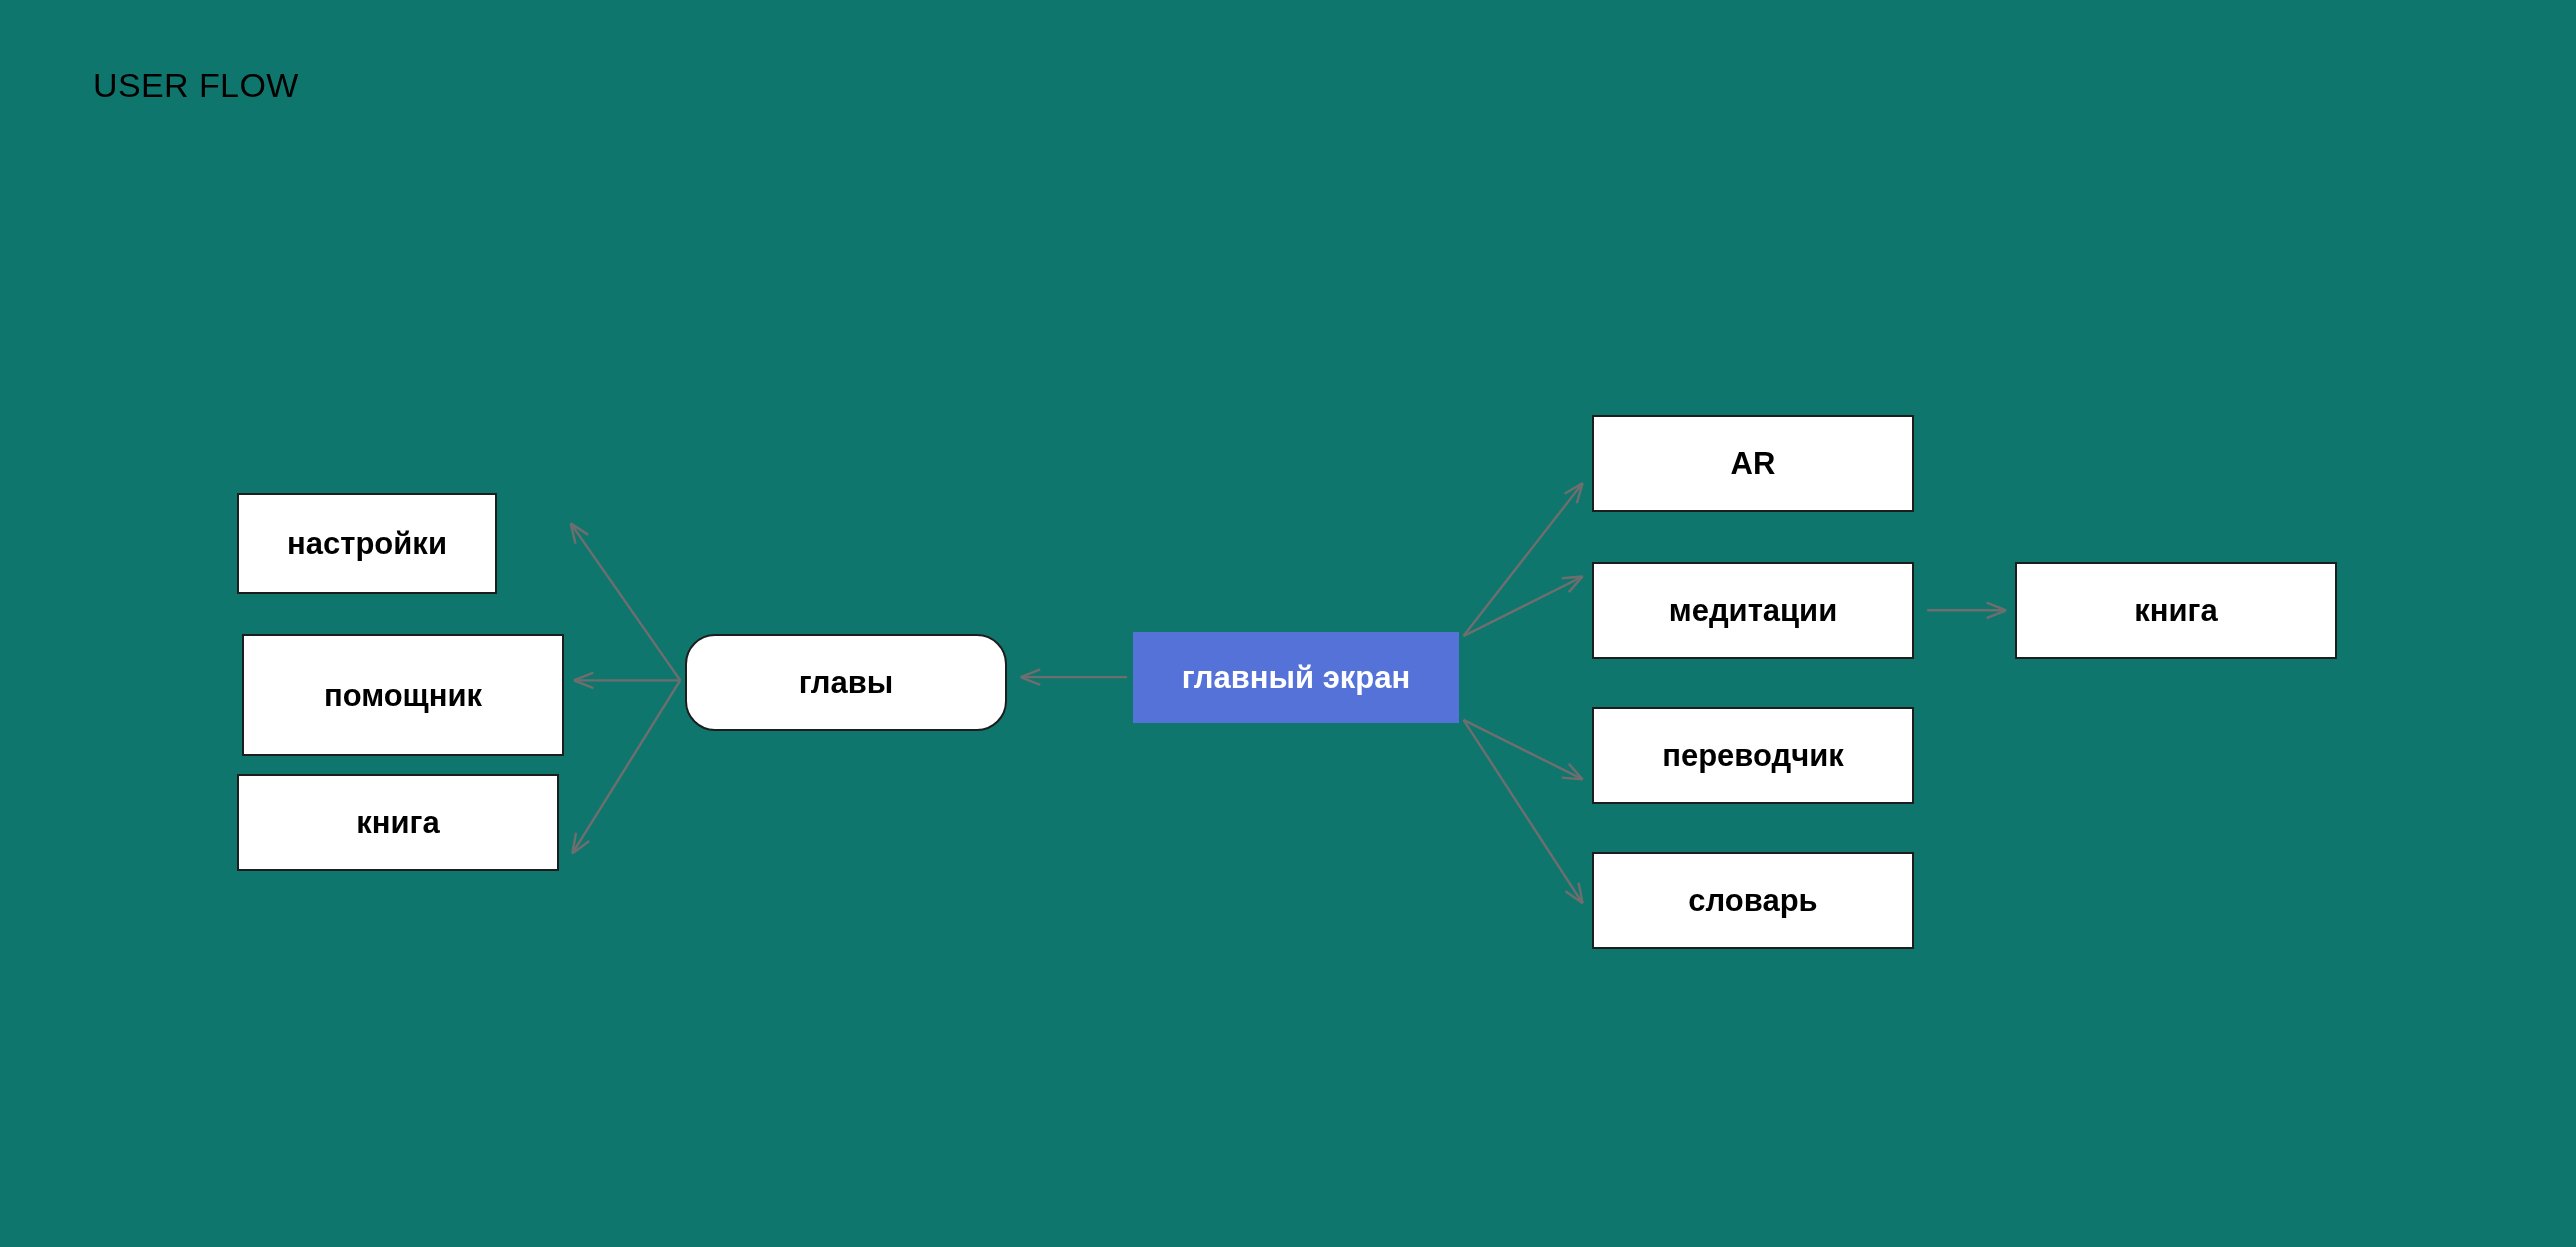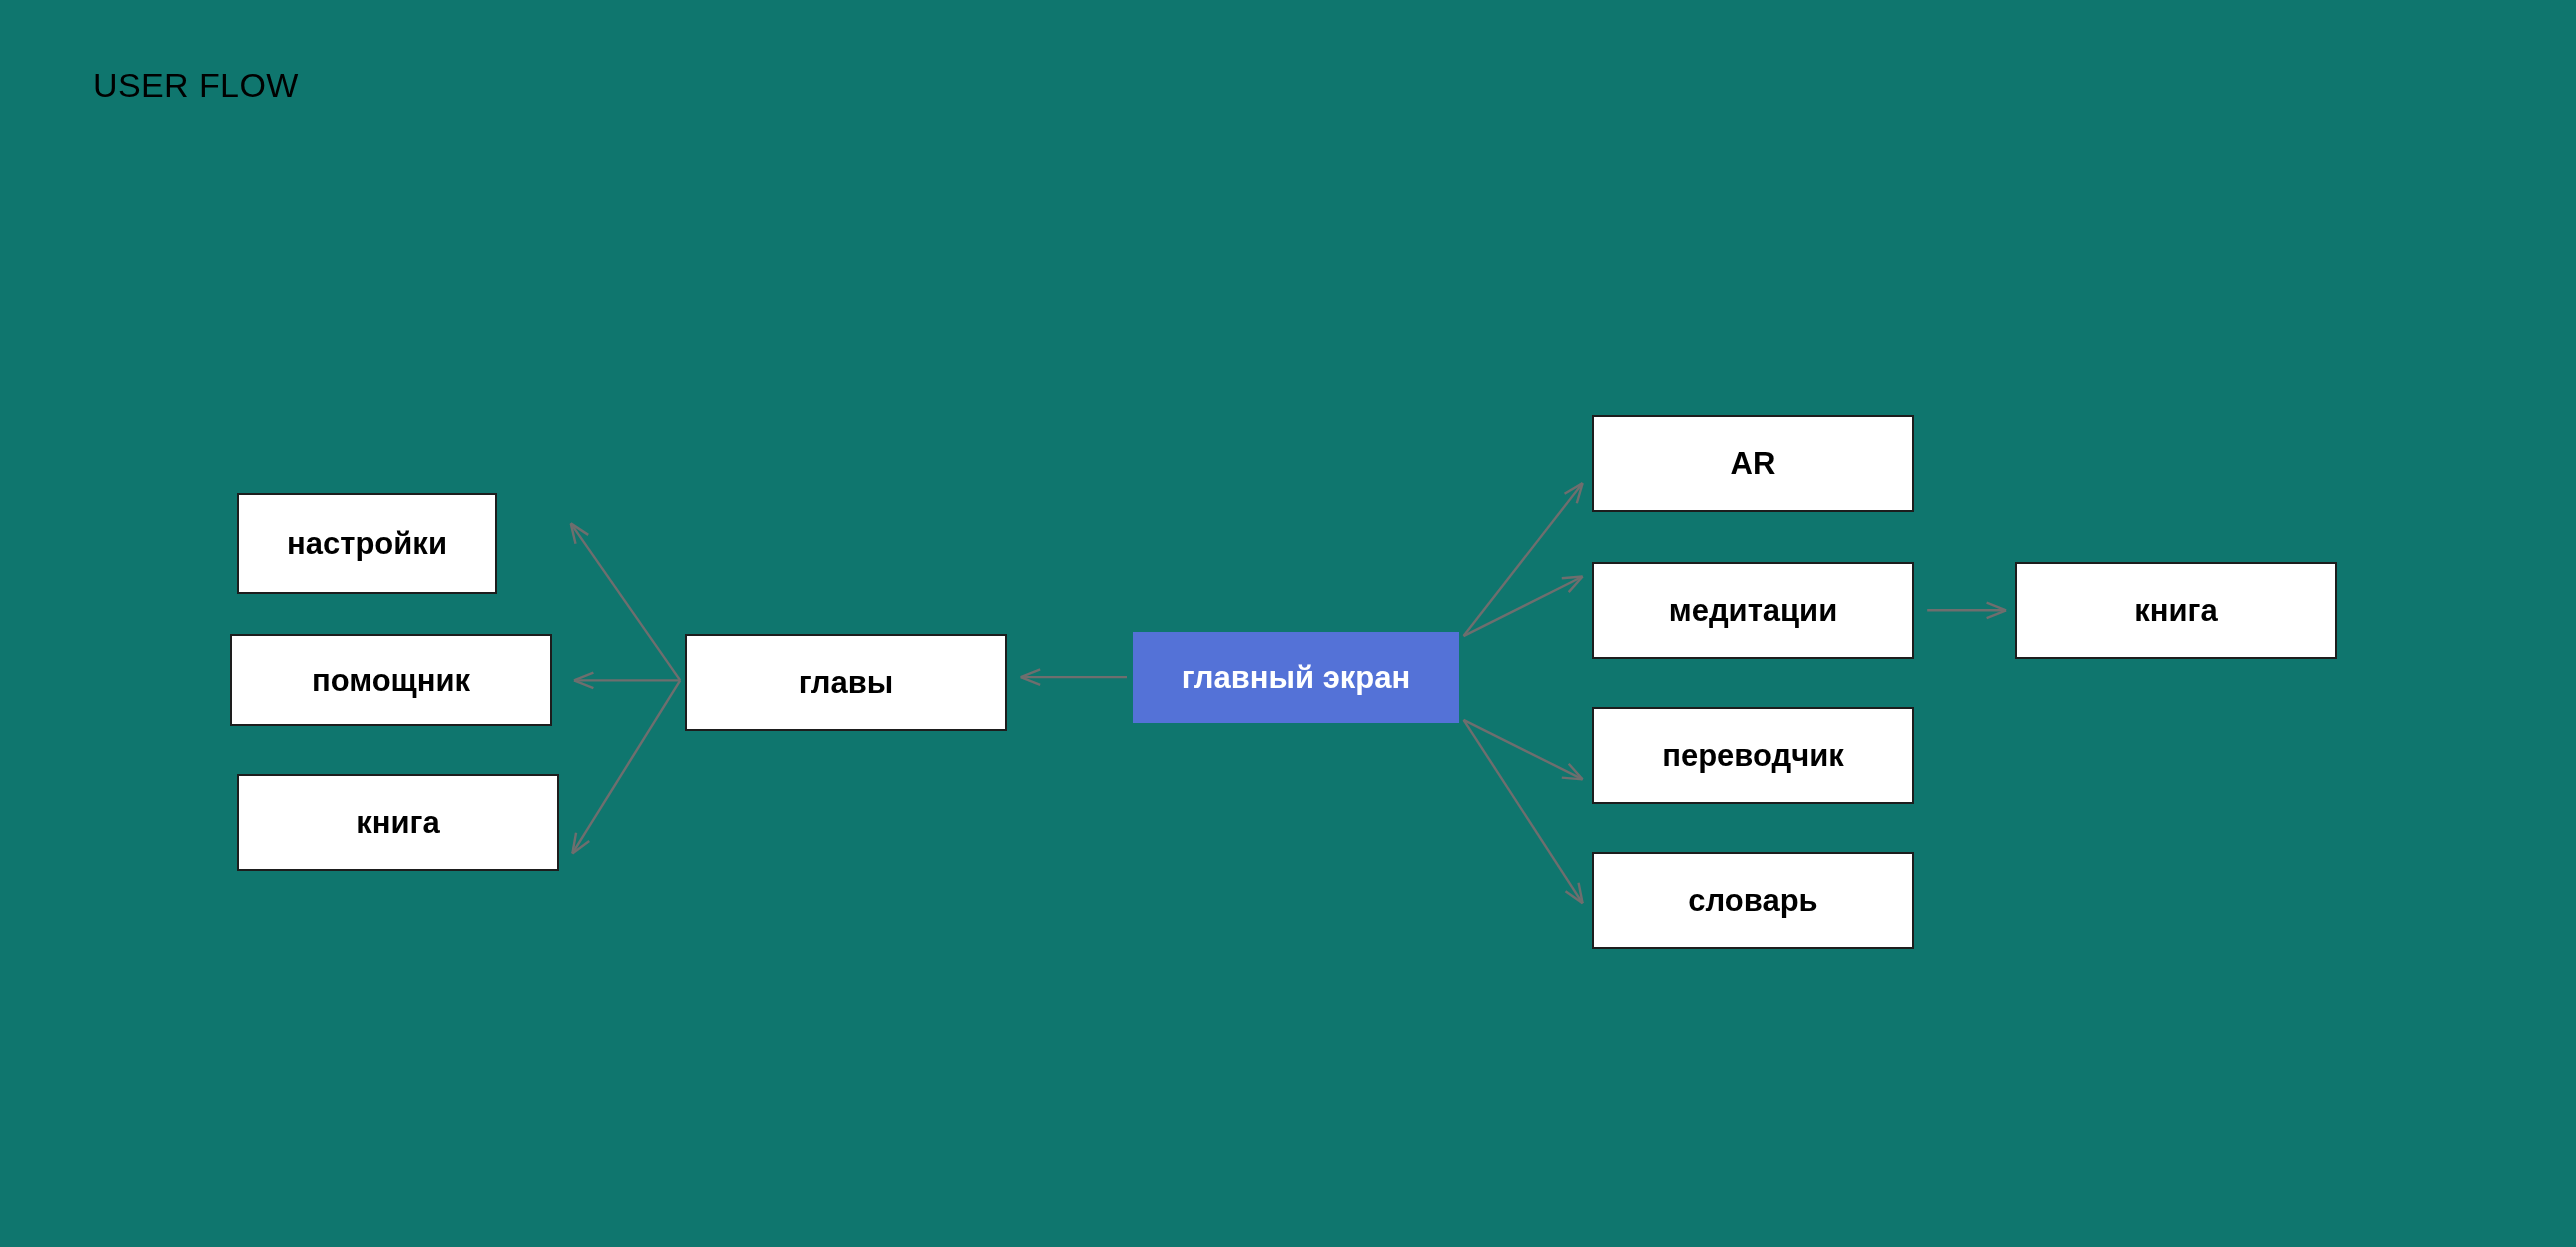--- a/index.html
+++ b/index.html
@@ -113,27 +113,27 @@
         <line x1="2394" y1="758" x2="2492" y2="758" stroke="#6e6e6e" stroke-width="3"></line>
         <line x1="2492" y1="758" x2="2467.854719475011" y2="767.6439322047376" stroke="#6e6e6e" stroke-width="3" stroke-linecap="butt"></line>
         <line x1="2492" y1="758" x2="2467.854719475011" y2="748.3560677952624" stroke="#6e6e6e" stroke-width="3" stroke-linecap="butt"></line>
       </g>
     </svg>
 
   <div id="nodes">
       <div class="node" style="left: 237px; top: 493px; width: 260px; height: 101px;">
         <span class="node-label">настройки</span>
       </div>
-      <div class="node" style="left: 230px; top: 634px; width: 322px; height: 92px;">
+      <div class="node" style="left: 242px; top: 634px; width: 322px; height: 122px;">
         <span class="node-label">помощник</span>
       </div>
       <div class="node" style="left: 237px; top: 774px; width: 322px; height: 97px;">
         <span class="node-label">книга</span>
       </div>
-      <div class="node" style="left: 685px; top: 634px; width: 322px; height: 97px;">
+      <div class="node" style="left: 685px; top: 634px; width: 322px; height: 97px; border-radius: 30px;">
         <span class="node-label">главы</span>
       </div>
       <div class="node accent" style="left: 1133px; top: 632px; width: 326px; height: 91px;">
         <span class="node-label">главный экран</span>
       </div>
       <div class="node" style="left: 1592px; top: 415px; width: 322px; height: 97px;">
         <span class="node-label">AR</span>
       </div>
       <div class="node" style="left: 1592px; top: 562px; width: 322px; height: 97px;">
         <span class="node-label">медитации</span>

